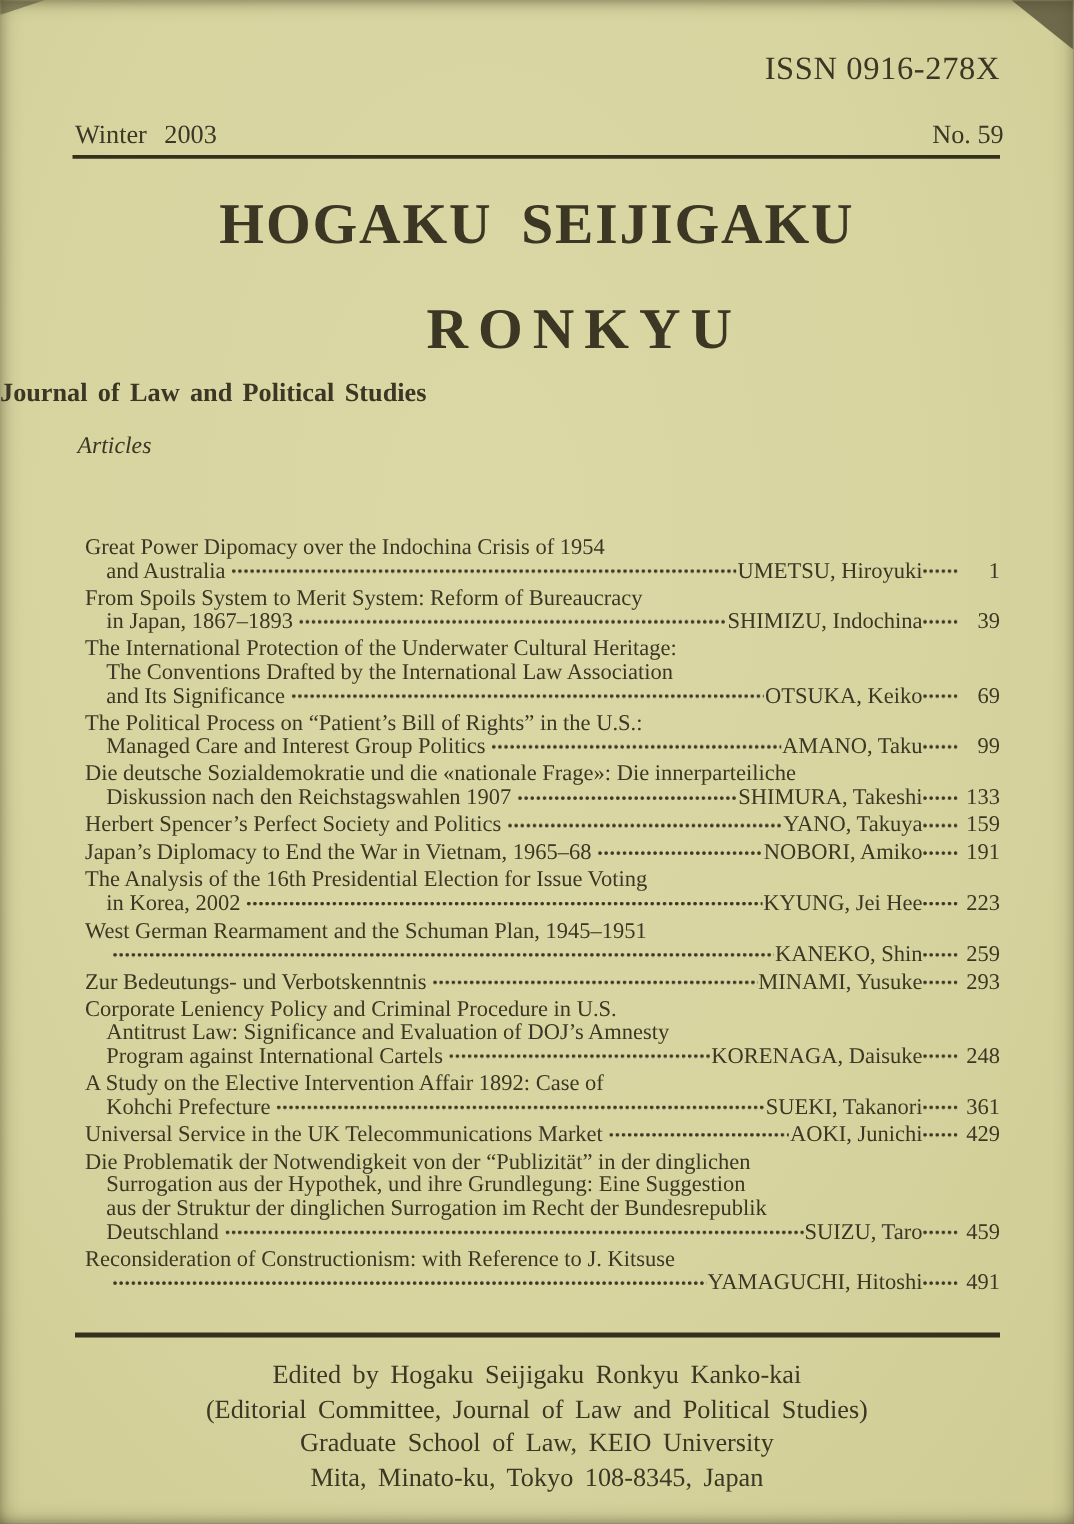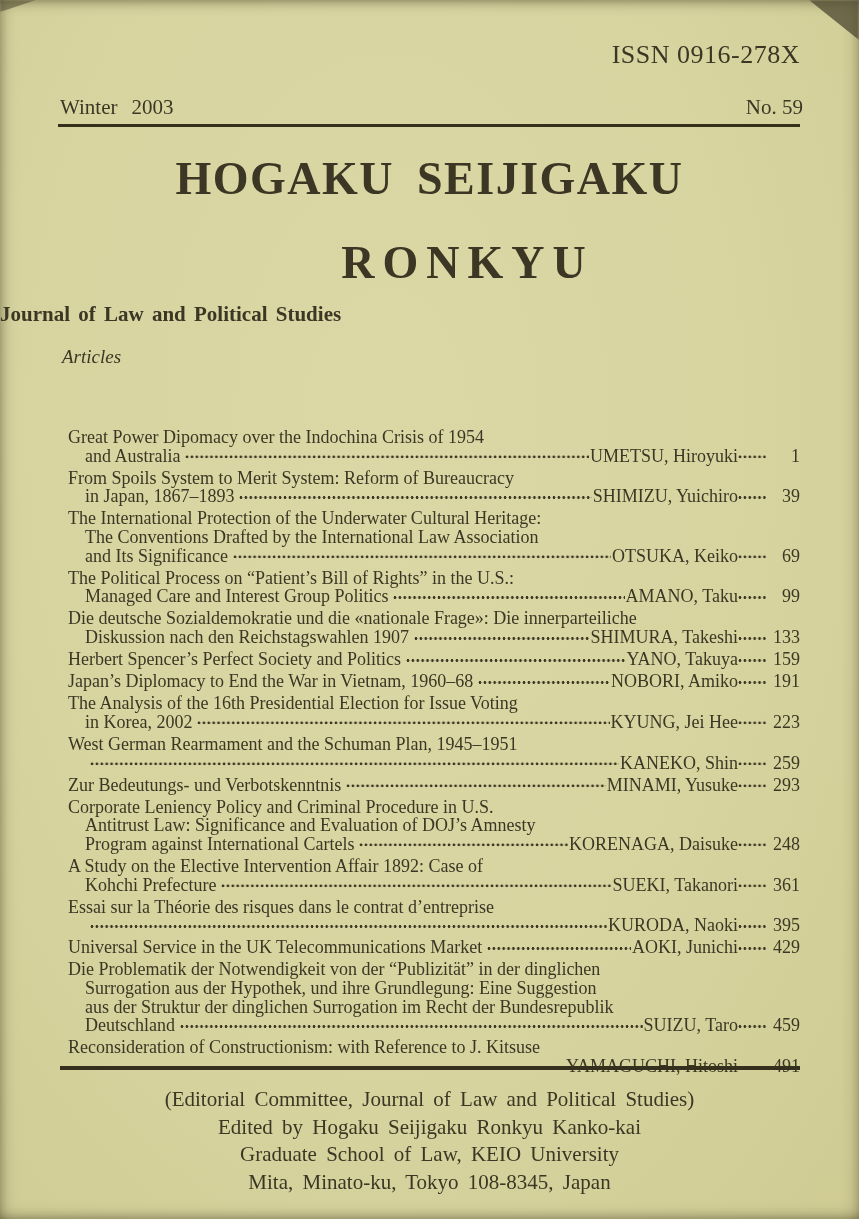--- a/index.html
+++ b/index.html
@@ -87,21 +87,21 @@
           <span class="author">UMETSU, Hiroyuki</span>
           <span class="gapdots"></span>
           <span class="pageno">1</span>
         </div>
       </div>
       <div class="entry">
         <div class="tline">From Spoils System to Merit System: Reform of Bureaucracy</div>
         <div class="trow ind">
           <span class="tail">in Japan, 1867–1893</span>
           <span class="leader"></span>
-          <span class="author">SHIMIZU, Yuichiro</span>
+          <span class="author">SHIMIZU, Indochina</span>
           <span class="gapdots"></span>
           <span class="pageno">39</span>
         </div>
       </div>
       <div class="entry">
         <div class="tline">The International Protection of the Underwater Cultural Heritage:</div>
         <div class="tline ind">The Conventions Drafted by the International Law Association</div>
         <div class="trow ind">
           <span class="tail">and Its Significance</span>
           <span class="leader"></span>
@@ -134,21 +134,21 @@
         <div class="trow">
           <span class="tail">Herbert Spencer’s Perfect Society and Politics</span>
           <span class="leader"></span>
           <span class="author">YANO, Takuya</span>
           <span class="gapdots"></span>
           <span class="pageno">159</span>
         </div>
       </div>
       <div class="entry">
         <div class="trow">
-          <span class="tail">Japan’s Diplomacy to End the War in Vietnam, 1960–68</span>
+          <span class="tail">Japan’s Diplomacy to End the War in Vietnam, 1965–68</span>
           <span class="leader"></span>
           <span class="author">NOBORI, Amiko</span>
           <span class="gapdots"></span>
           <span class="pageno">191</span>
         </div>
       </div>
       <div class="entry">
         <div class="tline">The Analysis of the 16th Presidential Election for Issue Voting</div>
         <div class="trow ind">
           <span class="tail">in Korea, 2002</span>
@@ -188,29 +188,20 @@
         </div>
       </div>
       <div class="entry">
         <div class="tline">A Study on the Elective Intervention Affair 1892: Case of</div>
         <div class="trow ind">
           <span class="tail">Kohchi Prefecture</span>
           <span class="leader"></span>
           <span class="author">SUEKI, Takanori</span>
           <span class="gapdots"></span>
           <span class="pageno">361</span>
-        </div>
-      </div>
-      <div class="entry">
-        <div class="tline">Essai sur la Théorie des risques dans le contrat d’entreprise</div>
-        <div class="trow ind">
-          <span class="leader"></span>
-          <span class="author">KURODA, Naoki</span>
-          <span class="gapdots"></span>
-          <span class="pageno">395</span>
         </div>
       </div>
       <div class="entry">
         <div class="trow">
           <span class="tail">Universal Service in the UK Telecommunications Market</span>
           <span class="leader"></span>
           <span class="author">AOKI, Junichi</span>
           <span class="gapdots"></span>
           <span class="pageno">429</span>
         </div>
@@ -234,18 +225,18 @@
           <span class="author">YAMAGUCHI, Hitoshi</span>
           <span class="gapdots"></span>
           <span class="pageno">491</span>
         </div>
       </div>
     </div>
 
   <div class="rule-bottom"></div>
 
   <div class="footer">
+    <div>Edited by Hogaku Seijigaku Ronkyu Kanko-kai</div>
     <div>(Editorial Committee, Journal of Law and Political Studies)</div>
-    <div>Edited by Hogaku Seijigaku Ronkyu Kanko-kai</div>
     <div>Graduate School of Law, KEIO University</div>
     <div>Mita, Minato-ku, Tokyo 108-8345, Japan</div>
   </div>
 </div>
 
 </body></html>

